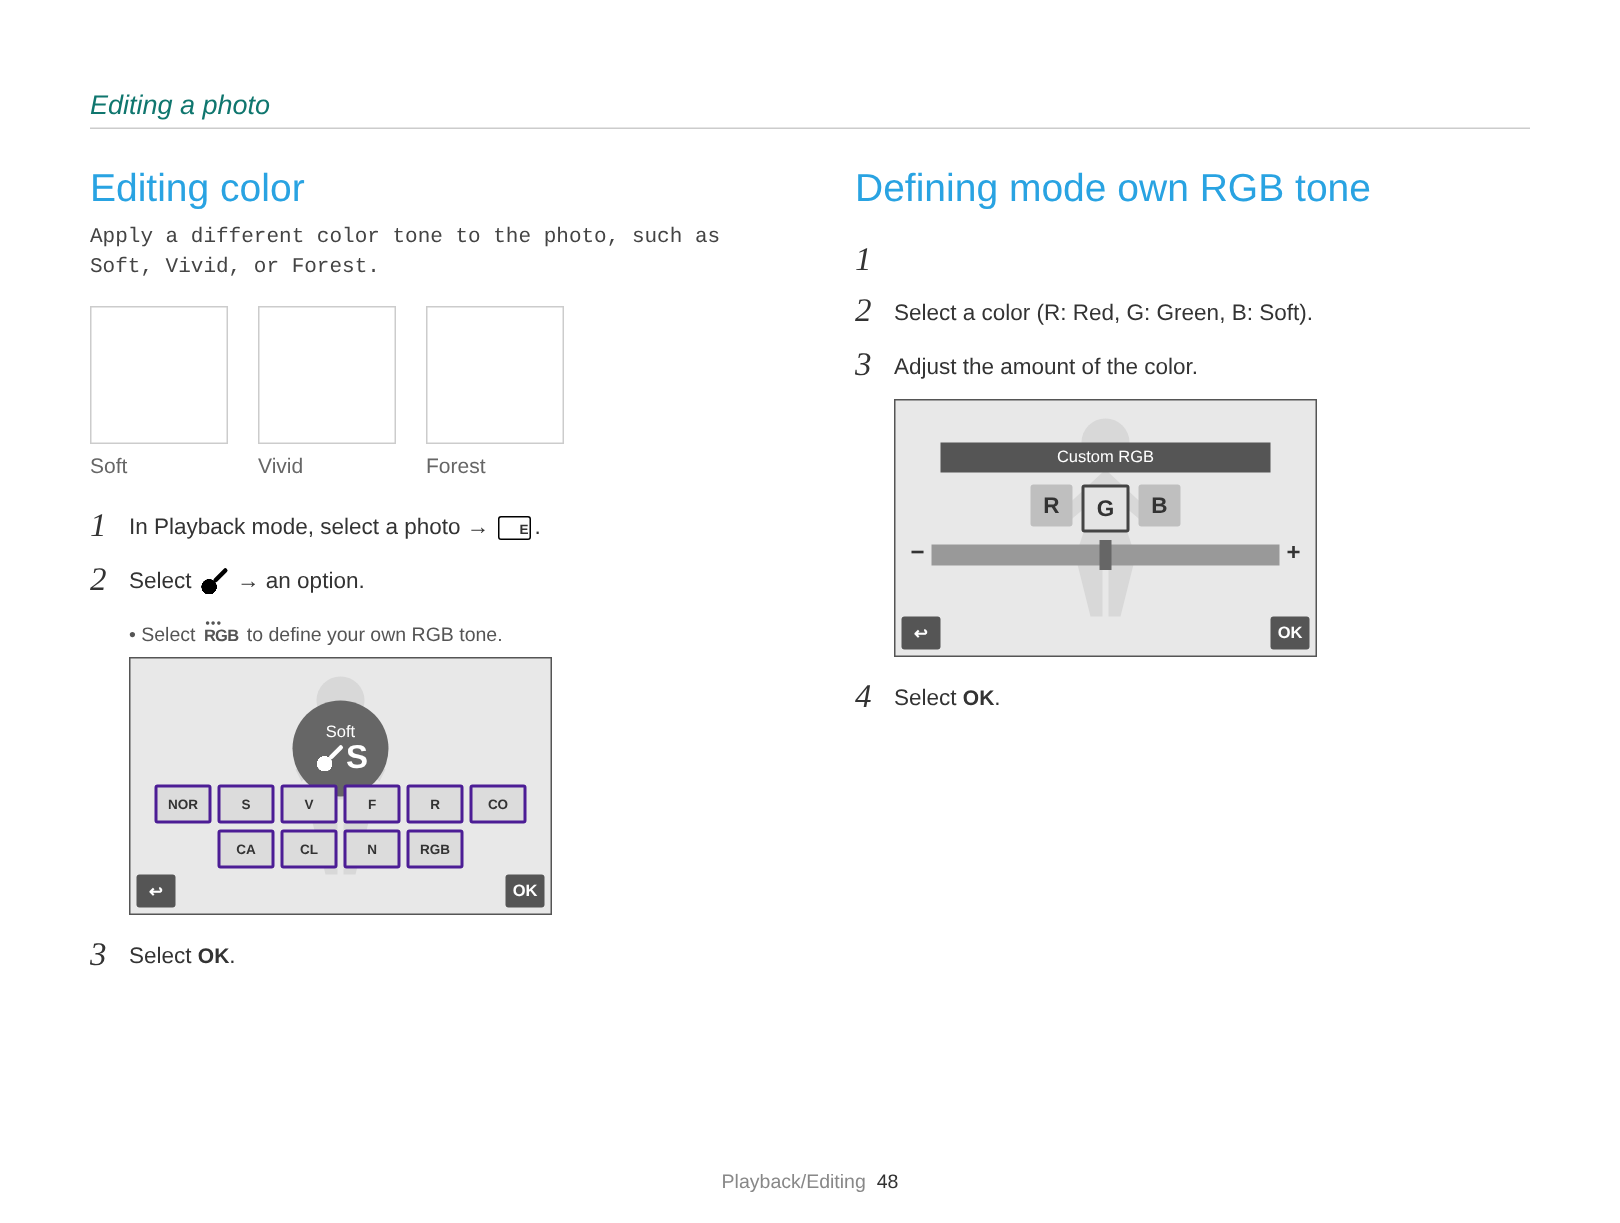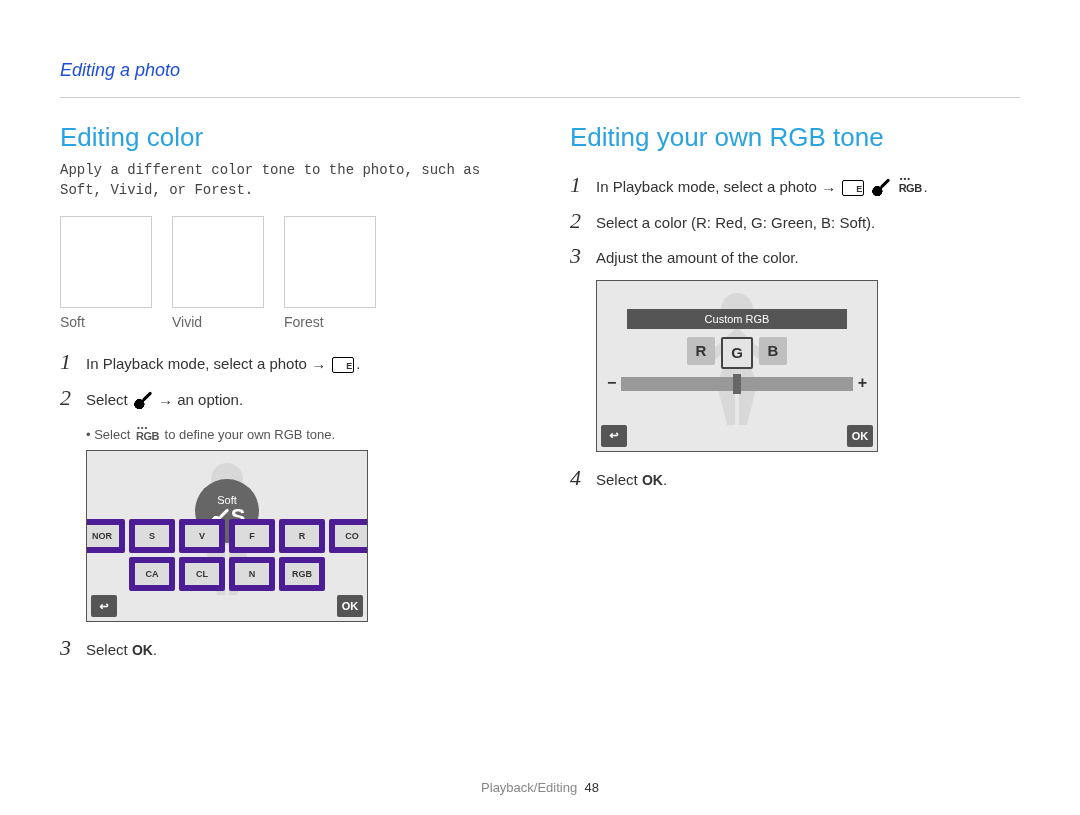--- a/index.html
+++ b/index.html
@@ -11,25 +11,25 @@
     width: 1080px;
     height: 815px;
     position: relative;
     box-sizing: border-box;
   }
   .page {
     padding: 60px 60px 20px 60px;
     box-sizing: border-box;
   }
   .breadcrumb {
-    color: #1d4ed8;
+    color: #0f766e;
     font-style: italic;
     font-size: 18px;
     border-bottom: 1px solid #ccc;
-    padding-bottom: 16px;
+    padding-bottom: 4px;
     margin-bottom: 24px;
   }
   .columns {
     display: flex;
     gap: 60px;
   }
   .col {
     flex: 1;
   }
   .section-title {
@@ -156,21 +156,21 @@
     background:#555;color:#fff;
     display:flex;align-items:center;justify-content:center;
     border-radius:2px; font-size:11px; font-weight:bold;
   }
   .tool-grid{
     position:absolute; left:50%; bottom:30px; transform:translateX(-50%);
     display:flex; flex-direction:column; gap:4px;
   }
   .tool-row{display:flex; gap:4px; justify-content:center;}
   .tool-cell{
-    width:34px;height:22px; background:#dcdcdc; border:6px solid #4c1d95;
+    width:34px;height:22px; background:#dcdcdc; border:2px solid #4c1d95;
     display:flex;align-items:center;justify-content:center;
     font-size:9px; font-weight:bold; color:#333; border-radius:2px;
   }
   .soft-bubble{
     position:absolute; left:50%; top:28px; transform:translateX(-50%);
     width:64px;height:64px; border-radius:50%;
     background:#666; color:#fff;
     display:flex;flex-direction:column;align-items:center;justify-content:center;
     font-size:11px;
   }
@@ -290,31 +290,25 @@
           <div class="step-num">3</div>
           <div class="step-text">
             <span>Select</span>
             <span class="ok-text">OK</span><span>.</span>
           </div>
         </div>
       </div>
     </div>
 
     <div class="col">
-      <h2 class="section-title">Editing your own RGB tone</h2>
+      <h2 class="section-title">Defining mode own RGB tone</h2>
 
       <div class="steps">
         <div class="step">
           <div class="step-num">1</div>
-          <div class="step-text">
-            <span>In Playback mode, select a photo →</span>
-            <span class="inline-icon icon-edit"></span>
-            <span class="inline-icon icon-brush"></span>
-            <span class="inline-icon icon-rgb">RGB</span><span>.</span>
-          </div>
         </div>
         <div class="step">
           <div class="step-num">2</div>
           <div class="step-text">Select a color (R: Red, G: Green, B: Soft).</div>
         </div>
         <div class="step">
           <div class="step-num">3</div>
           <div class="step-text">Adjust the amount of the color.</div>
         </div>
 

